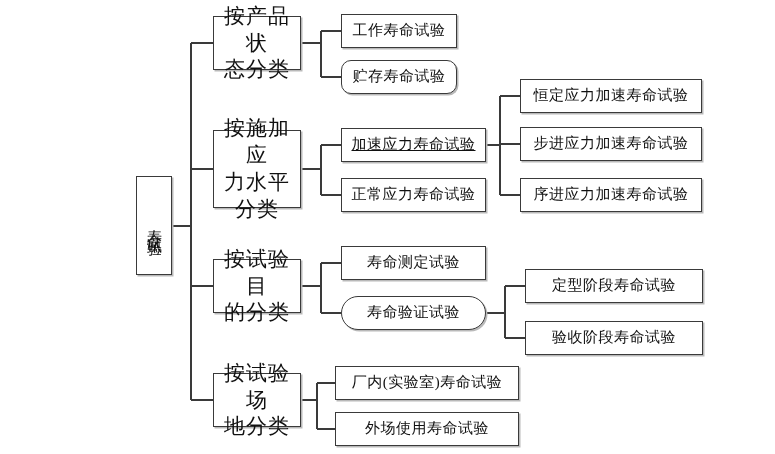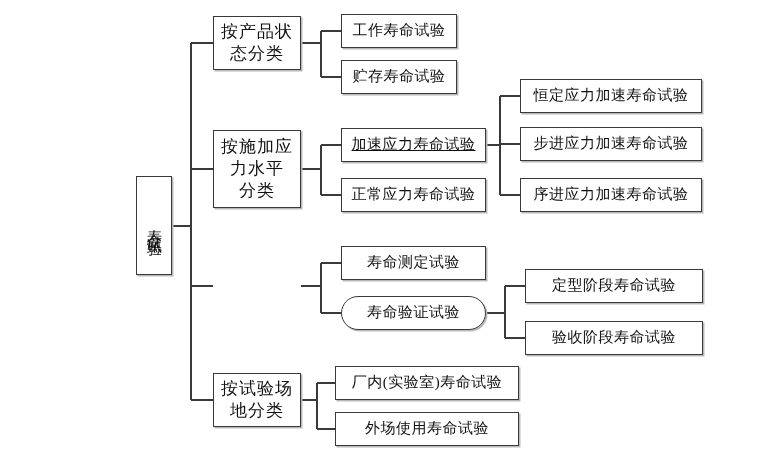--- a/index.html
+++ b/index.html
@@ -37,21 +37,21 @@
     z-index:2;
   }
   .node.root{
     writing-mode:vertical-rl;
     text-orientation:upright;
     letter-spacing:4px;
     font-size:15px;
     line-height:1;
   }
   .node.lvl2{
-    font-size:17px;
+    font-size:21px;
     letter-spacing:1px;
   }
   .node.lvl3{
     font-size:15px;
     letter-spacing:0.5px;
   }
   .node.lvl4{
     font-size:15px;
     letter-spacing:0.5px;
   }
@@ -105,25 +105,27 @@
     </g>
   </svg>
 
   <div class="node root" style="left:136px;top:176px;width:36px;height:99px;">寿命试验</div>
 
   <div class="node lvl2" style="left:213px;top:16px;width:88px;height:54px;">按产品状
 态分类</div>
   <div class="node lvl2" style="left:213px;top:130px;width:88px;height:78px;">按施加应
 力水平
 分类</div>
+  <div class="node lvl2" style="left:213px;top:259px;width:88px;height:54px;">按试验目
+的分类</div>
   <div class="node lvl2" style="left:213px;top:373px;width:88px;height:54px;text-align:center;">按试验场
 地分类</div>
 
   <div class="node lvl3" style="left:341px;top:14px;width:116px;height:34px;">工作寿命试验</div>
-  <div class="node lvl3" style="left:341px;top:60px;width:116px;height:34px;">贮存寿命试验</div>
+  <div class="node lvl3" style="left:341px;top:60px;width:116px;height:34px;border-radius:10px;">贮存寿命试验</div>
   <div class="node lvl3" style="left:341px;top:128px;width:145px;height:34px;text-decoration:underline;">加速应力寿命试验</div>
   <div class="node lvl3" style="left:341px;top:178px;width:145px;height:34px;">正常应力寿命试验</div>
   <div class="node lvl3" style="left:341px;top:246px;width:145px;height:34px;">寿命测定试验</div>
   <div class="node lvl3" style="left:341px;top:296px;width:145px;height:34px;border-radius:17px;">寿命验证试验</div>
   <div class="node lvl3" style="left:335px;top:366px;width:184px;height:34px;">厂内(实验室)寿命试验</div>
   <div class="node lvl3" style="left:335px;top:412px;width:184px;height:34px;">外场使用寿命试验</div>
 
   <div class="node lvl4" style="left:520px;top:79px;width:182px;height:34px;">恒定应力加速寿命试验</div>
   <div class="node lvl4" style="left:520px;top:127px;width:182px;height:34px;">步进应力加速寿命试验</div>
   <div class="node lvl4" style="left:520px;top:178px;width:182px;height:34px;">序进应力加速寿命试验</div>

